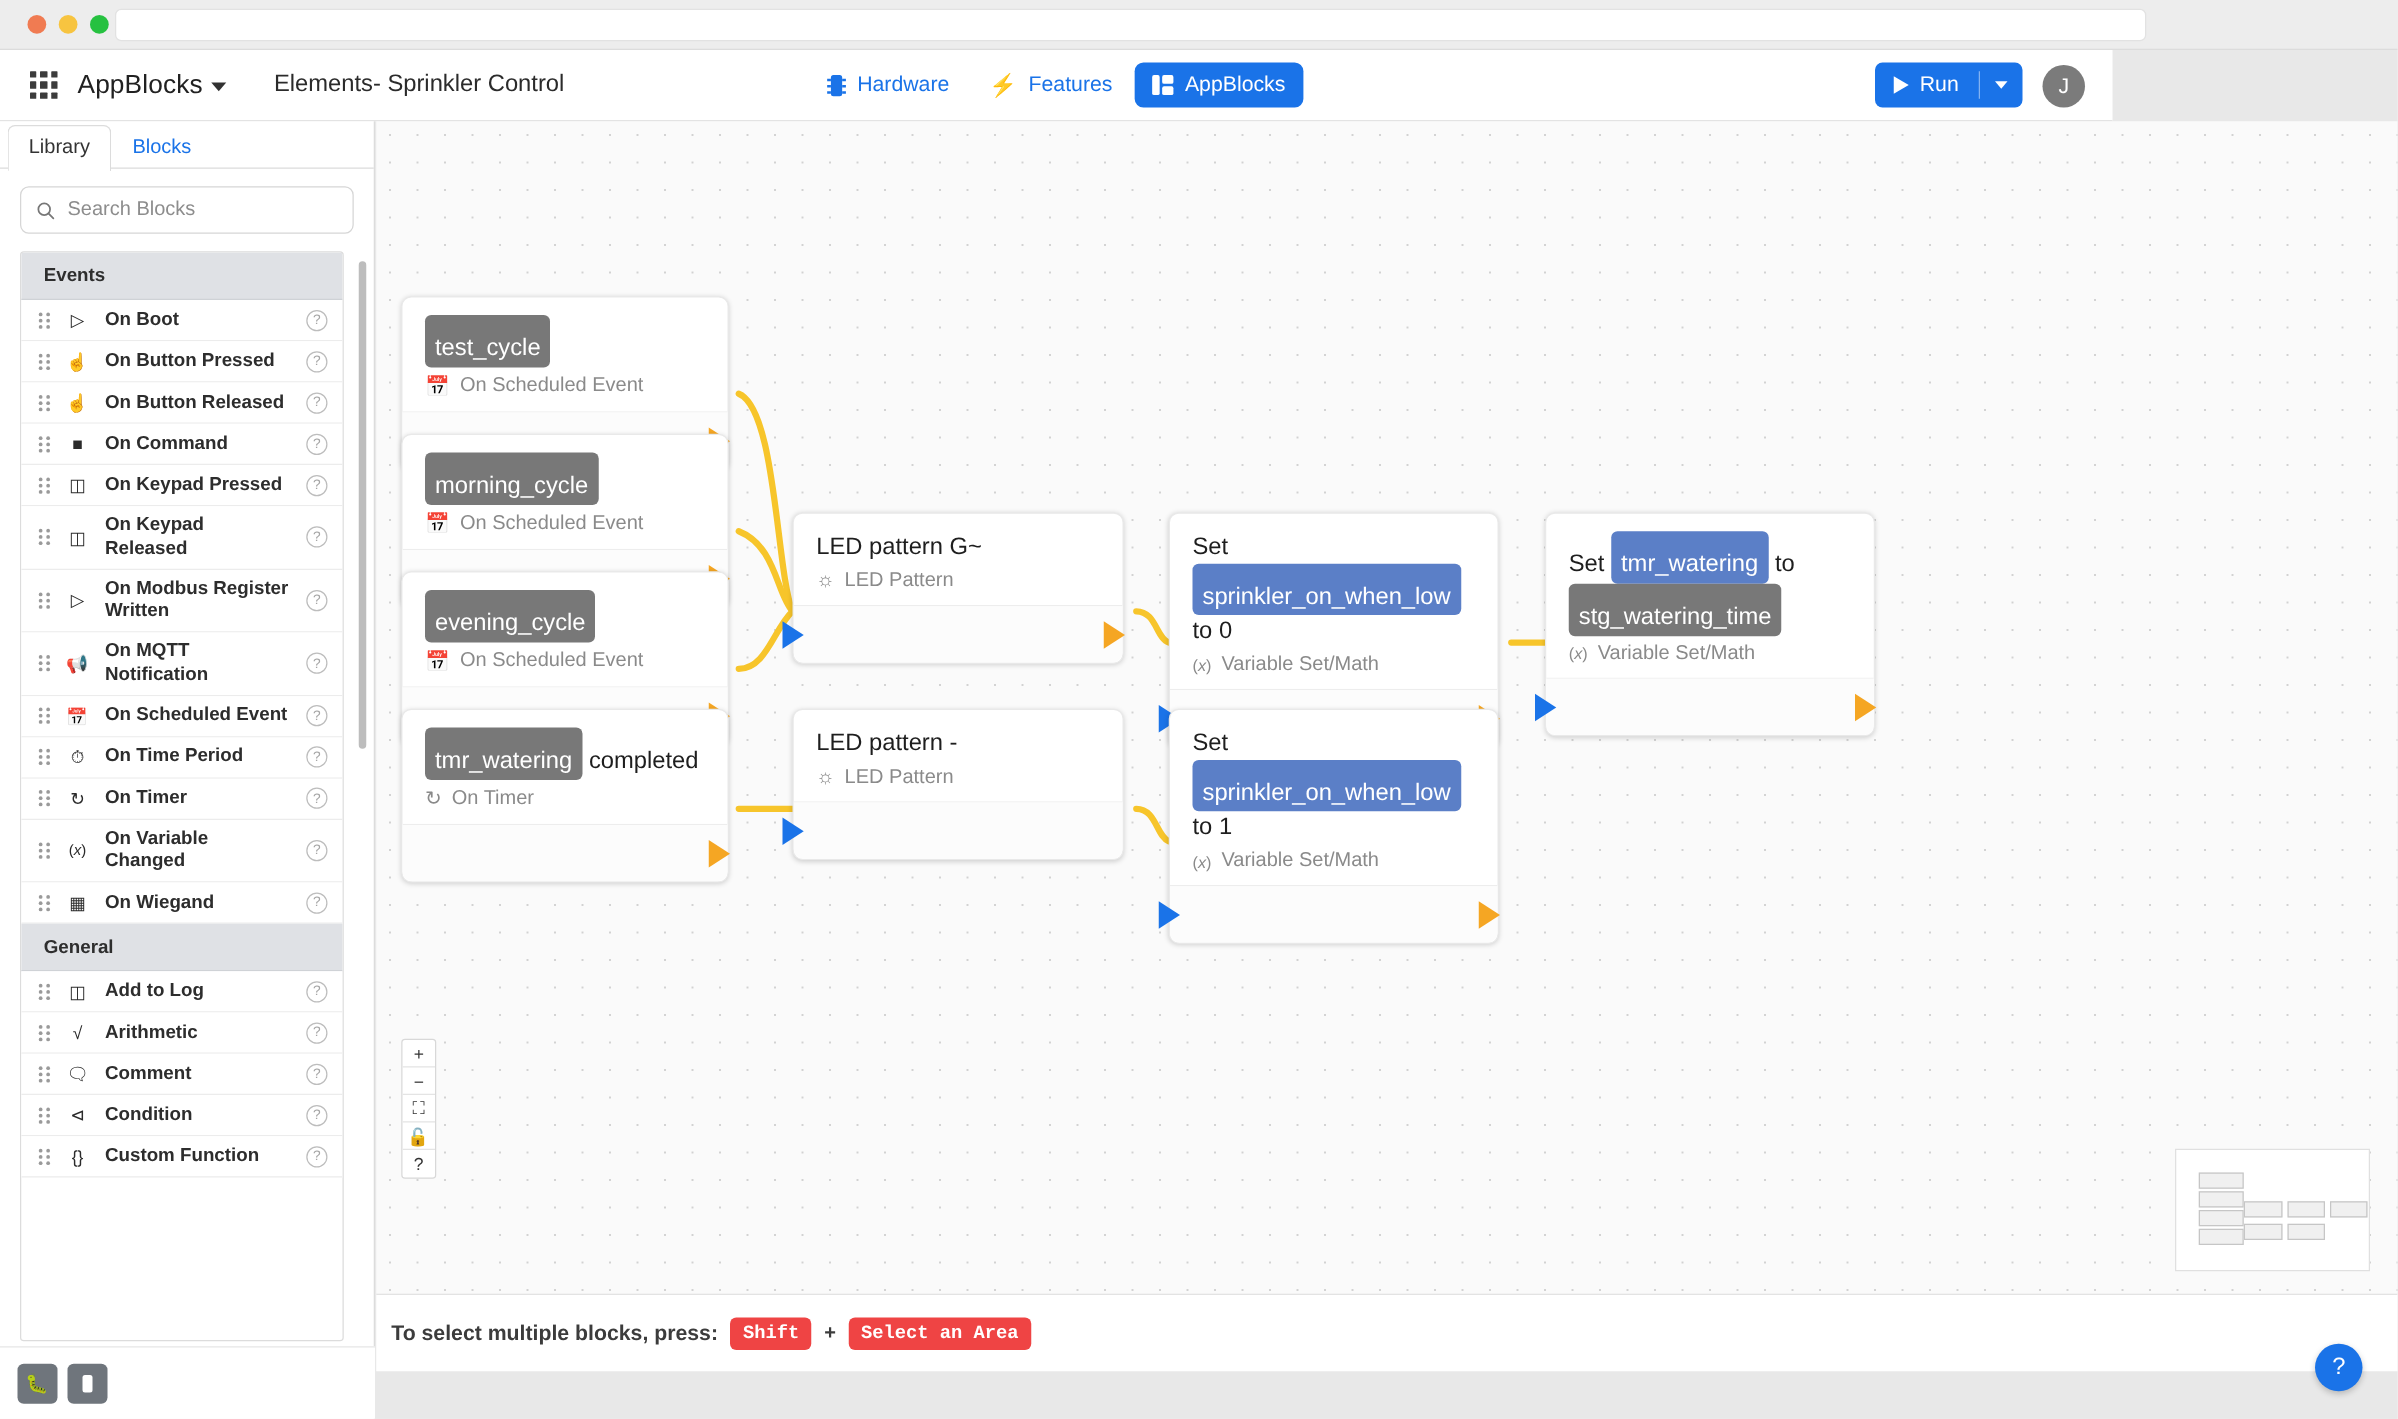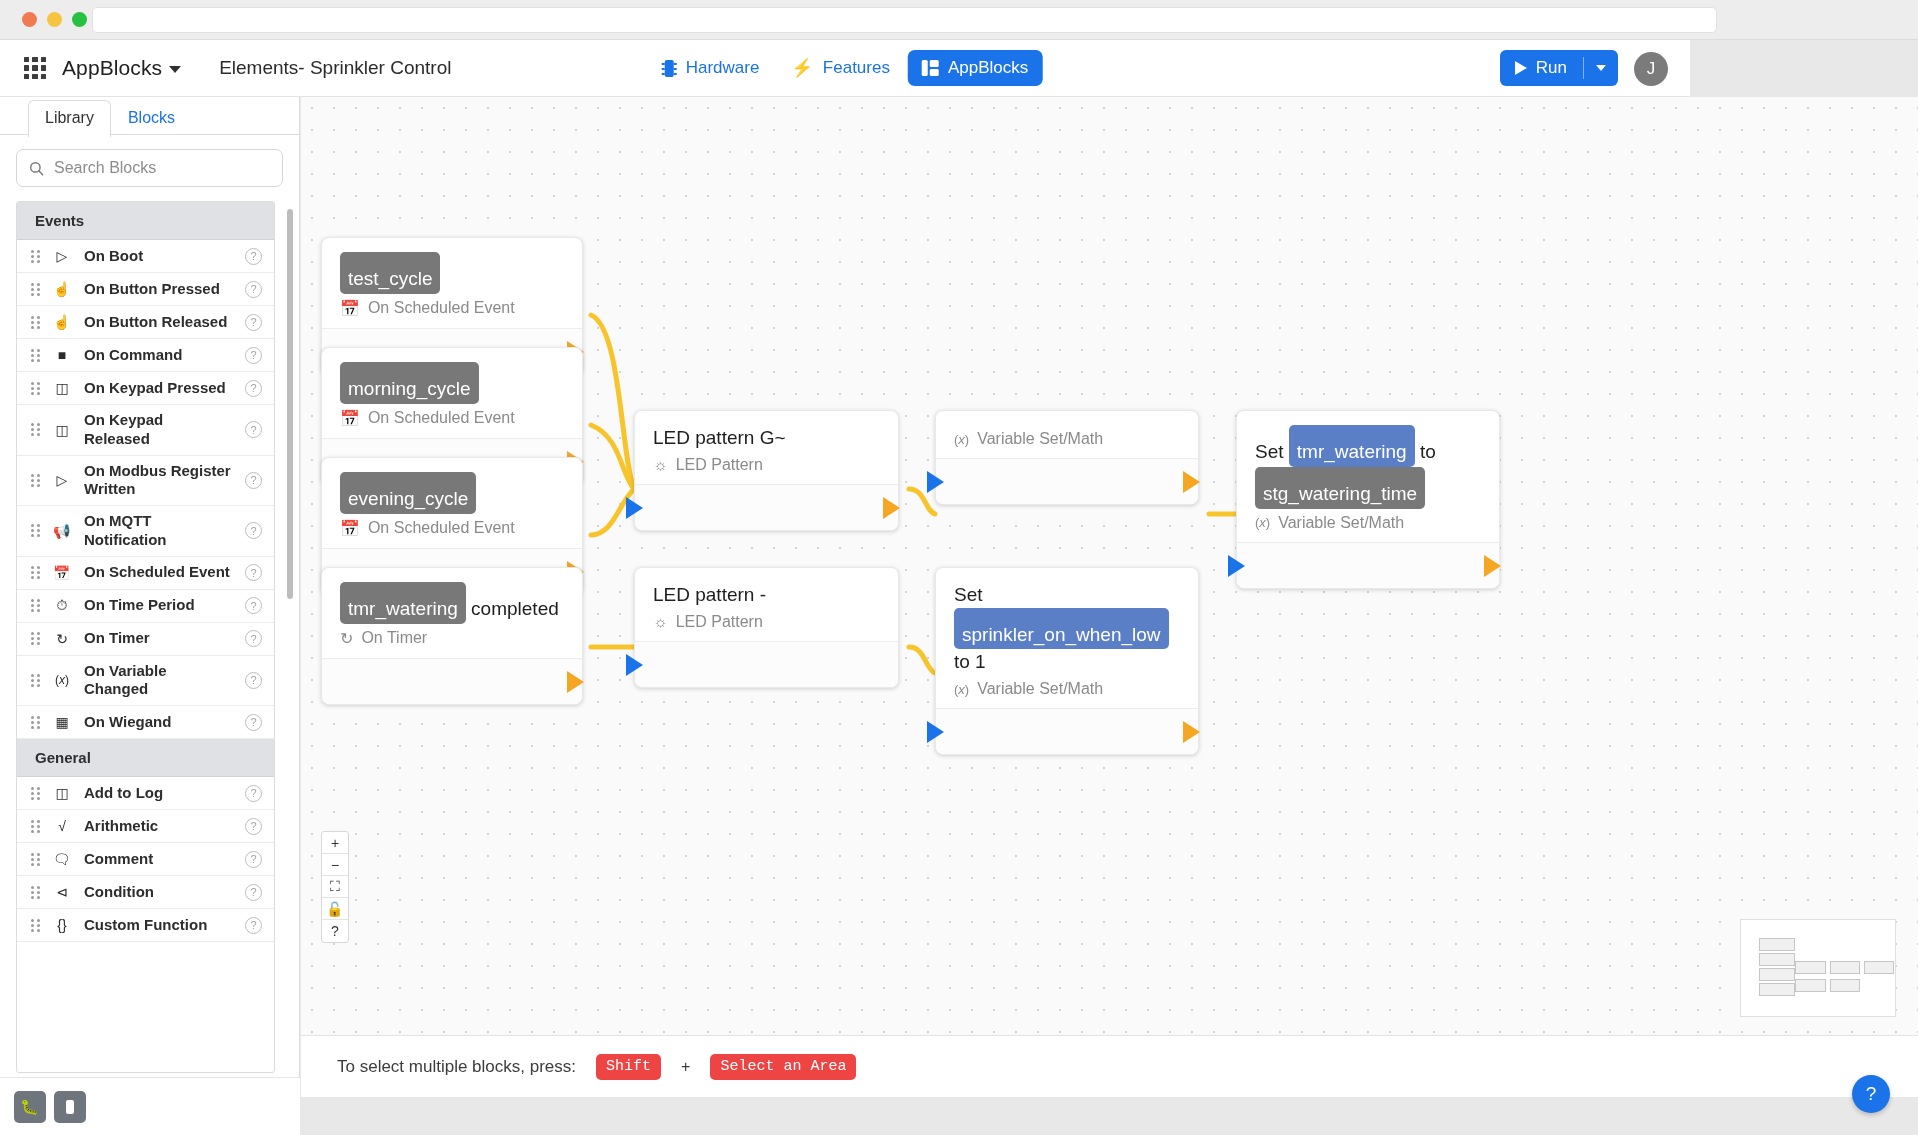--- a/index.html
+++ b/index.html
@@ -80,21 +80,21 @@
   .avatar {
     width: 34px; height: 34px; border-radius: 50%; background: #7b7b7b; color: #fff;
     display: flex; align-items: center; justify-content: center; font-size: 17px; cursor: pointer;
   }
 
   
   .sidebar {
     position: absolute; left: 0; top: 97px; width: 300px; height: 1038px;
     background: #ffffff; border-right: 1px solid #dcdcdc;
   }
-  .side-tabs { display: flex; height: 38px; border-bottom: 1px solid #dcdcdc; padding-left: 28px; }
+  .side-tabs { display: flex; height: 38px; border-bottom: 1px solid #dcdcdc; padding-left: 6px; }
   .side-tab {
     font-size: 16px; color: #1a73e8; padding: 8px 16px 7px; cursor: pointer;
     border: 1px solid transparent; border-bottom: none; position: relative; top: 3px;
   }
   .side-tab.active {
     color: #333; background: #fff; border-color: #dcdcdc;
     border-top-left-radius: 6px; border-top-right-radius: 6px;
   }
   .side-tab.active::after { content:''; position:absolute; left:0; right:0; bottom:-1px; height:2px; background:#fff; }
   .search-wrap { padding: 14px 16px 8px; }
@@ -197,21 +197,21 @@
   .minimap {
     position: absolute; right: 22px; bottom: 18px; width: 156px; height: 98px;
     background: #ffffff; border: 1px solid #e0e0e0;
   }
   .mini-blk { position: absolute; background: #f0f0f0; border: 1px solid #c6c6c6; }
 
   
   .bottom-bar {
     position: absolute; left: 301px; top: 1035px; width: 1617px; height: 62px;
     background: #ffffff; border-top: 1px solid #e3e3e3;
-    display: flex; align-items: center; padding-left: 36px; gap: 20px;
+    display: flex; align-items: center; padding-left: 12px; gap: 10px; font-weight: bold;
   }
   .hint-text { font-size: 17px; color: #3c3c3c; }
   .kbd {
     background: #ef4444; color: #fff; border-radius: 5px; padding: 4px 10px 5px;
     font-family: "Liberation Mono", monospace; font-size: 15px;
   }
   .plus-sign { font-size: 16px; color: #3c3c3c; }
 
   .help-fab {
     position: absolute; right: 28px; bottom: 22px; width: 38px; height: 38px;
@@ -666,20 +666,23 @@
         <span>LED Pattern</span>
       </div>
     </div>
     <div class="footer">
       <span class="port in"></span>
     </div>
   </div>
 
   <div class="node" style="left:634px; top:313px; width:264px;">
     <div class="body">
+      <div class="title">
+        <span>Set </span><span class="tag blue">sprinkler_on_when_low</span><span> to 0</span>
+      </div>
       <div class="subtitle">
         <span style="font-size:13px">(<i>x</i>)</span>
         <span>Variable Set/Math</span>
       </div>
     </div>
     <div class="footer">
       <span class="port in"></span>
       <span class="port out"></span>
     </div>
   </div>

